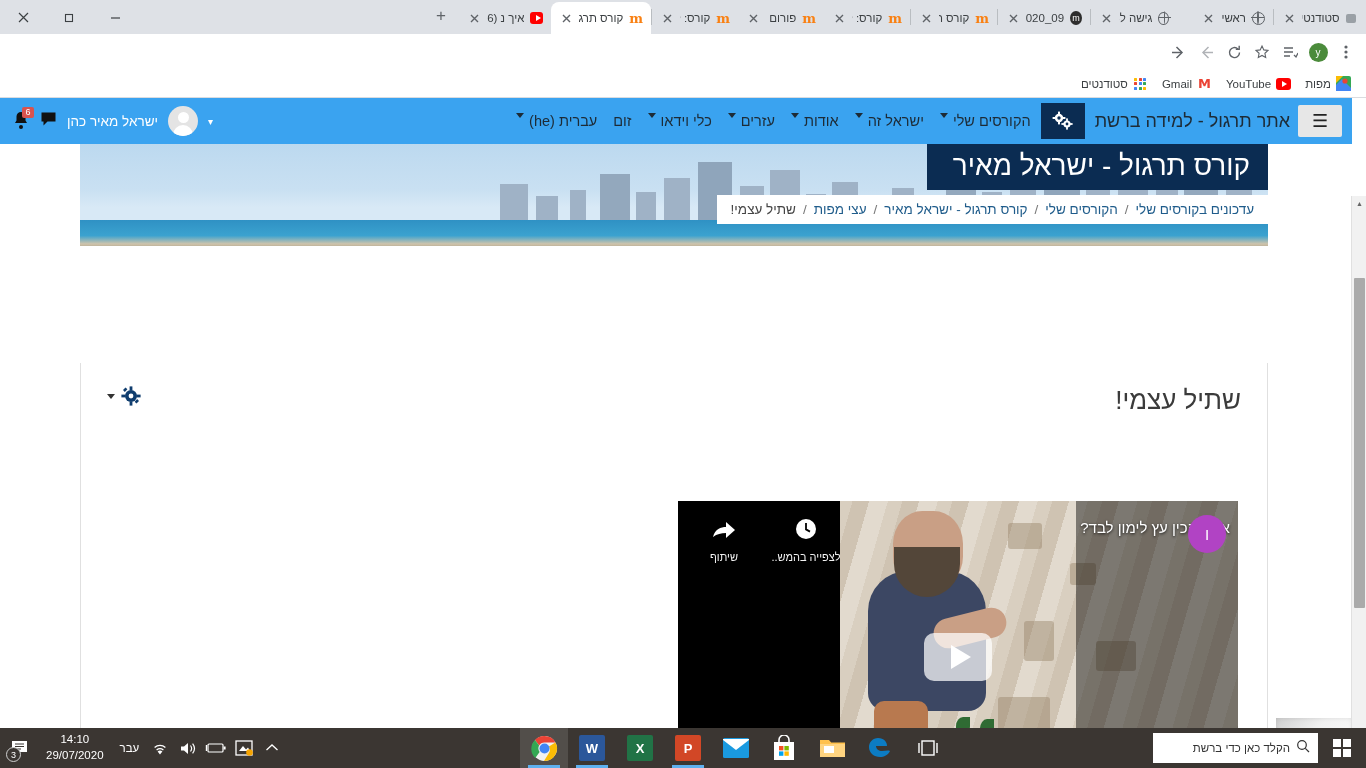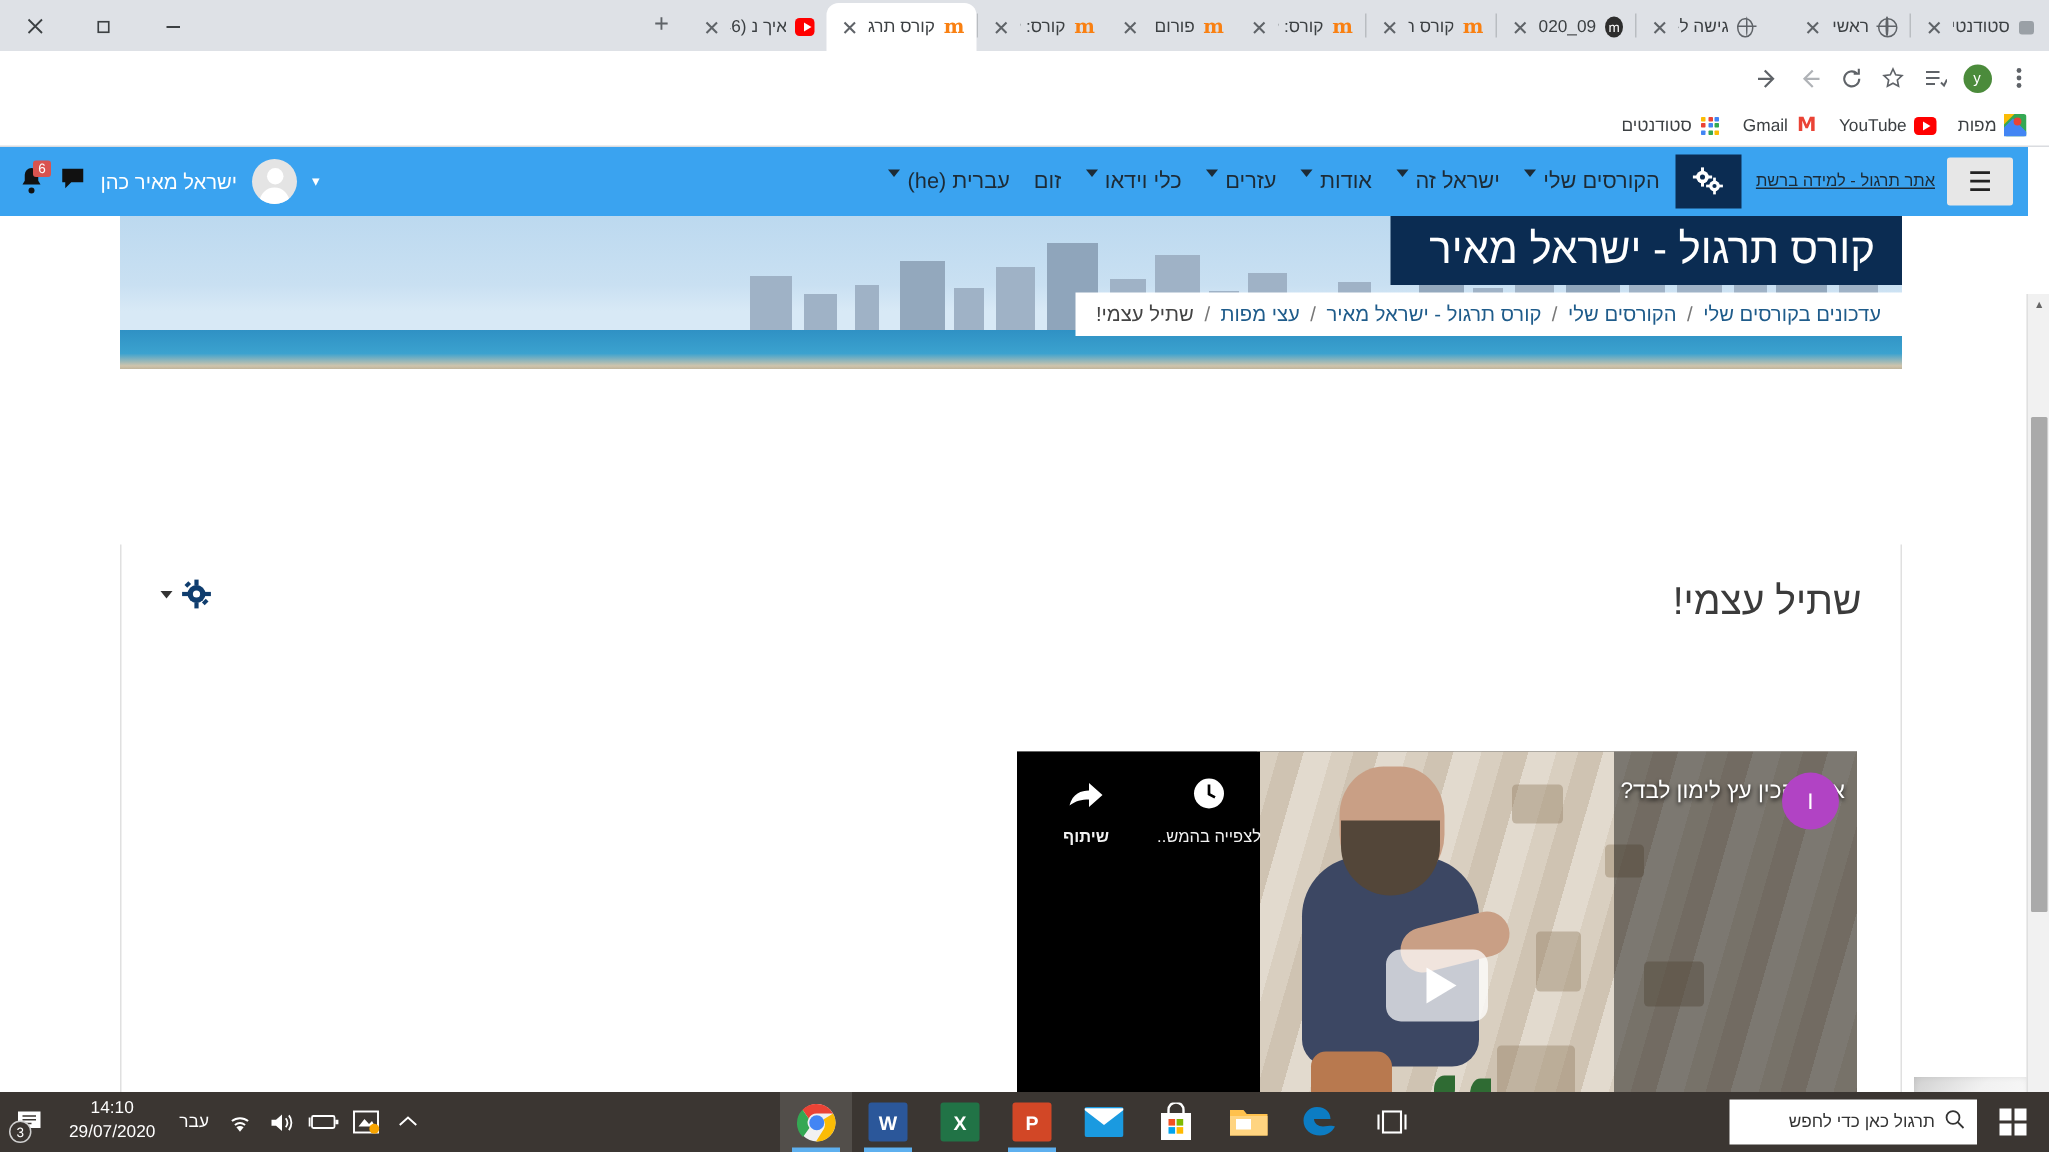--- a/index.html
+++ b/index.html
@@ -74,21 +74,21 @@
 
   
   .viewport { position:absolute; left:0; top:98px; width:1366px; height:630px; background:#fff; overflow:hidden; }
 
   
   .moodle-nav {
     position:absolute; left:0; top:0; width:1352px; height:46px; background:#3aa3f0;
     direction:rtl; display:flex; align-items:center; padding:0 10px; color:#fff;
   }
   .hamburger { width:44px; height:32px; background:#e7e7e7; color:#222; display:flex; align-items:center; justify-content:center; border-radius:2px; margin-left:8px; font-size:18px; }
-  .site-title { font-size:11px; color:#1d2b36; white-space:nowrap; margin-left:10px;text-decoration:underline; }
+  .site-title { font-size:18px; color:#1d2b36; white-space:nowrap; margin-left:10px; }
   .gearbox { width:44px; height:36px; background:#0b2c52; display:flex; align-items:center; justify-content:center; margin-left:10px; }
   .nav-links { display:flex; align-items:center; gap:16px; font-size:14.5px; color:#1d2b36; white-space:nowrap; }
   .nav-link { display:flex; gap:5px; }
   .caret { width:0; height:0; border-left:4px solid transparent; border-right:4px solid transparent; border-top:5px solid #1d2b36; }
   .nav-right { margin-right:auto; display:flex; align-items:center; gap:10px; }
   .bell-wrap { position:relative; width:20px; height:22px; }
   .badge { position:absolute; top:-3px; right:-4px; background:#d9534f; color:#fff; font-size:9px; line-height:11px; min-width:12px; text-align:center; border-radius:2px; padding:0 2px; }
   .avatar { width:30px; height:30px; border-radius:50%; background:#e4e4e4; display:flex; align-items:flex-end; justify-content:center; overflow:hidden; }
   .uname { font-size:13.5px; color:#fff; }
 
@@ -554,21 +554,21 @@
       </div>
       <div class="v-avatar" style="right:12px;top:14px;">I</div>
 
       <div class="v-action" style="left:92px;">
         <svg width="24" height="24" viewBox="0 0 24 24">
             <circle cx="12" cy="12" r="10" fill="#fff"></circle>
             <path d="M12 6v6.4l4 2.2" stroke="#000" stroke-width="1.8" fill="none"></path>
           </svg>
         <div class="lbl">לצפייה בהמש..</div>
       </div>
-      <div class="v-action" style="left:10px;font-weight:bold;">
+      <div class="v-action" style="left:10px;">
         <svg width="26" height="24" viewBox="0 0 26 24">
             <path d="M2 20c2-8 8-10 13-10V5l9 8-9 8v-5c-5 0-9 1-13 4z" fill="#fff"></path>
           </svg>
         <div class="lbl">שיתוף</div>
       </div>
 
       <div class="playbtn"></div>
     </div>
 
     <div class="manage">
@@ -594,21 +594,21 @@
         <i></i>
       </span>
   </div>
   <div class="search-box">
     <span>
       <svg width="14" height="14" viewBox="0 0 14 14">
           <circle cx="6" cy="6" r="4.3" stroke="#333" stroke-width="1.2" fill="none"></circle>
           <path d="M9.3 9.3L13 13" stroke="#333" stroke-width="1.2"></path>
         </svg>
     </span>
-    <span class="txt">תרגול כאן כדי לחפש</span>
+    <span class="txt">הקלד כאן כדי ברשת</span>
   </div>
 
   <div class="tb-apps">
     <div class="tb-app active running">
       <svg width="27" height="27" viewBox="0 0 27 27">
         <circle cx="13.5" cy="13.5" r="12.5" fill="#f1f1f1"></circle>
         <path d="M13.5 1a12.5 12.5 0 0110.9 6.4H13.5a6.1 6.1 0 00-5.4 3.2L4 4.9A12.5 12.5 0 0113.5 1z" fill="#ea4335"></path>
         <path d="M4 4.9l4.1 5.7A6.1 6.1 0 008.6 17L4.3 23A12.5 12.5 0 014 4.9z" fill="#34a853"></path>
         <path d="M24.4 7.4A12.5 12.5 0 0113 26l5.2-8.4a6.1 6.1 0 00-.3-6.2z" fill="#fbbc05"></path>
         <circle cx="13.5" cy="13.5" r="5" fill="#4285f4"></circle>

